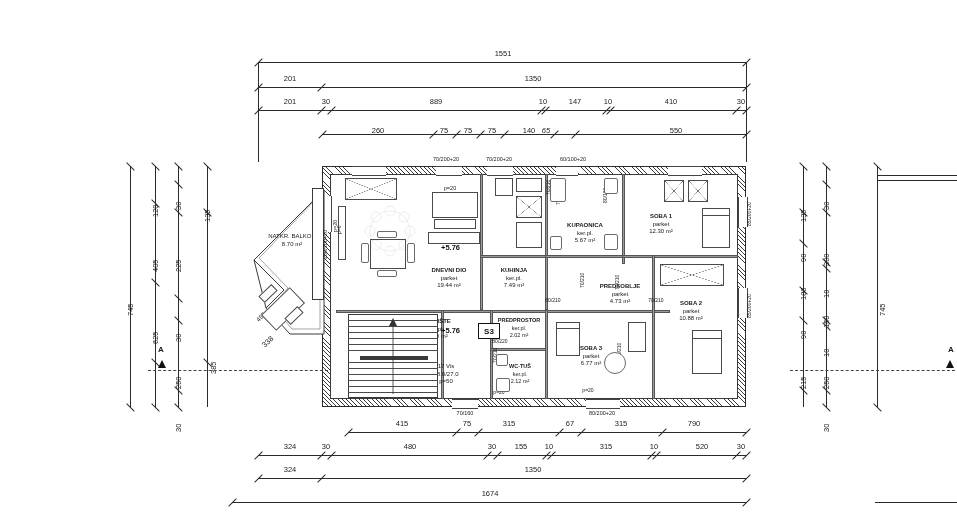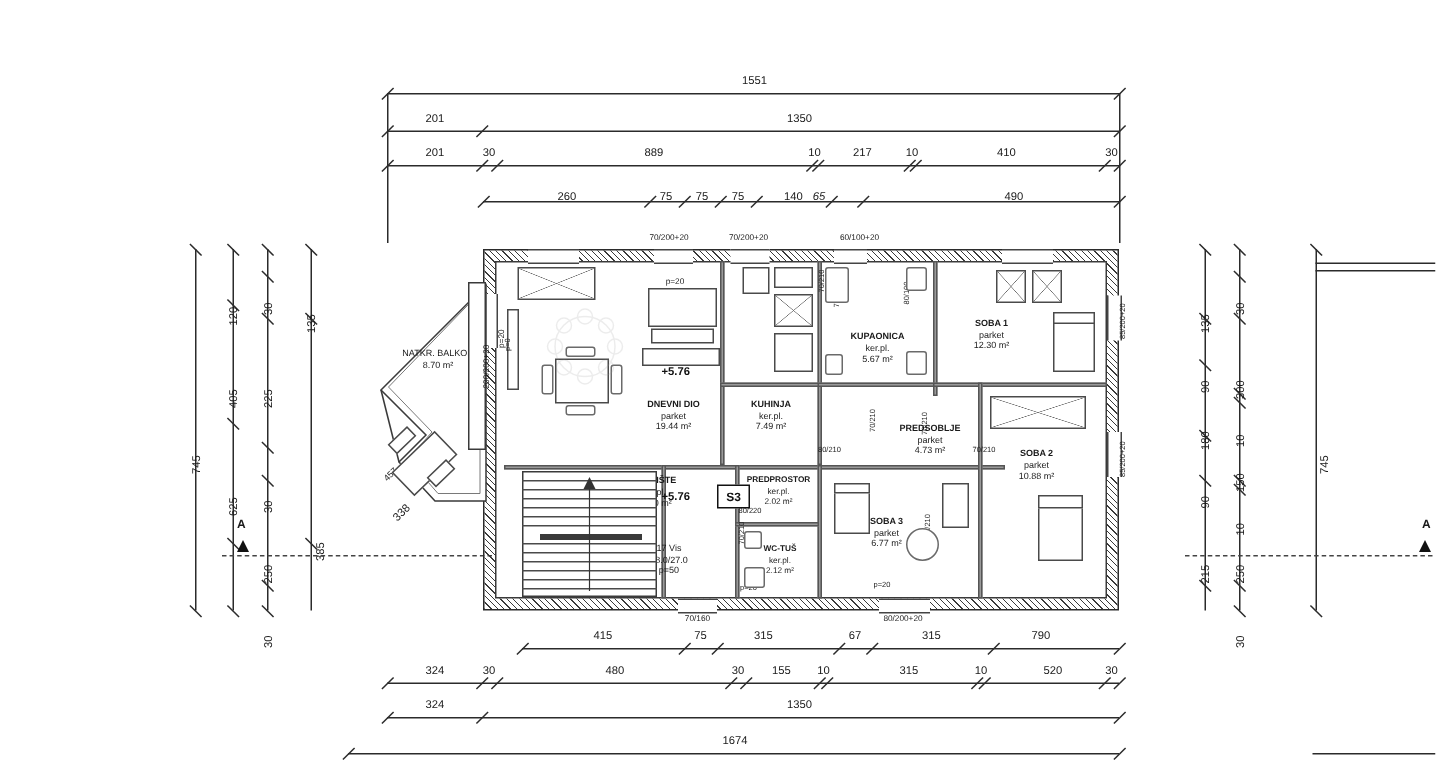--- a/index.html
+++ b/index.html
@@ -72,41 +72,41 @@
   <div class="tick" style="left:541px;top:105px;"></div>
   <div class="tick" style="left:545px;top:105px;"></div>
   <div class="tick" style="left:606px;top:105px;"></div>
   <div class="tick" style="left:610px;top:105px;"></div>
   <div class="tick" style="left:736px;top:105px;"></div>
   <div class="tick" style="left:746px;top:105px;"></div>
   <div class="dtext" style="left:260px;top:98px;width:60px;">201</div>
   <div class="dtext" style="left:312px;top:98px;width:28px;">30</div>
   <div class="dtext" style="left:406px;top:98px;width:60px;">889</div>
   <div class="dtext" style="left:529px;top:98px;width:28px;">10</div>
-  <div class="dtext" style="left:561px;top:98px;width:28px;">217</div>
+  <div class="dtext" style="left:561px;top:98px;width:28px;">147</div>
   <div class="dtext" style="left:594px;top:98px;width:28px;">10</div>
   <div class="dtext" style="left:657px;top:98px;width:28px;">410</div>
   <div class="dtext" style="left:727px;top:98px;width:28px;">30</div>
 
   <div class="dim-line h-line" style="left:322px;top:134px;width:424px;"></div>
   <div class="tick" style="left:322px;top:129px;"></div>
   <div class="tick" style="left:433px;top:129px;"></div>
   <div class="tick" style="left:456px;top:129px;"></div>
   <div class="tick" style="left:480px;top:129px;"></div>
   <div class="tick" style="left:504px;top:129px;"></div>
   <div class="tick" style="left:554px;top:129px;"></div>
   <div class="tick" style="left:575px;top:129px;"></div>
   <div class="tick" style="left:746px;top:129px;"></div>
   <div class="dtext" style="left:348px;top:127px;width:60px;">260</div>
   <div class="dtext" style="left:430px;top:127px;width:28px;">75</div>
   <div class="dtext" style="left:454px;top:127px;width:28px;">75</div>
   <div class="dtext" style="left:478px;top:127px;width:28px;">75</div>
   <div class="dtext" style="left:515px;top:127px;width:28px;">140</div>
   <div class="dtext" style="left:532px;top:127px;width:28px;font-style:italic;">65</div>
-  <div class="dtext" style="left:646px;top:127px;width:60px;">490</div>
+  <div class="dtext" style="left:646px;top:127px;width:60px;">550</div>
 
   <div class="dim-line v-line" style="left:130px;top:166px;height:241px;"></div>
   <div class="tick-v" style="left:125px;top:166px;"></div>
   <div class="tick-v" style="left:125px;top:407px;"></div>
   <div class="dtext-v" style="left:101px;top:282px;width:60px;">745</div>
 
   <div class="dim-line v-line" style="left:155px;top:166px;height:241px;"></div>
   <div class="tick-v" style="left:150px;top:166px;"></div>
   <div class="tick-v" style="left:150px;top:203px;"></div>
   <div class="tick-v" style="left:150px;top:282px;"></div>

